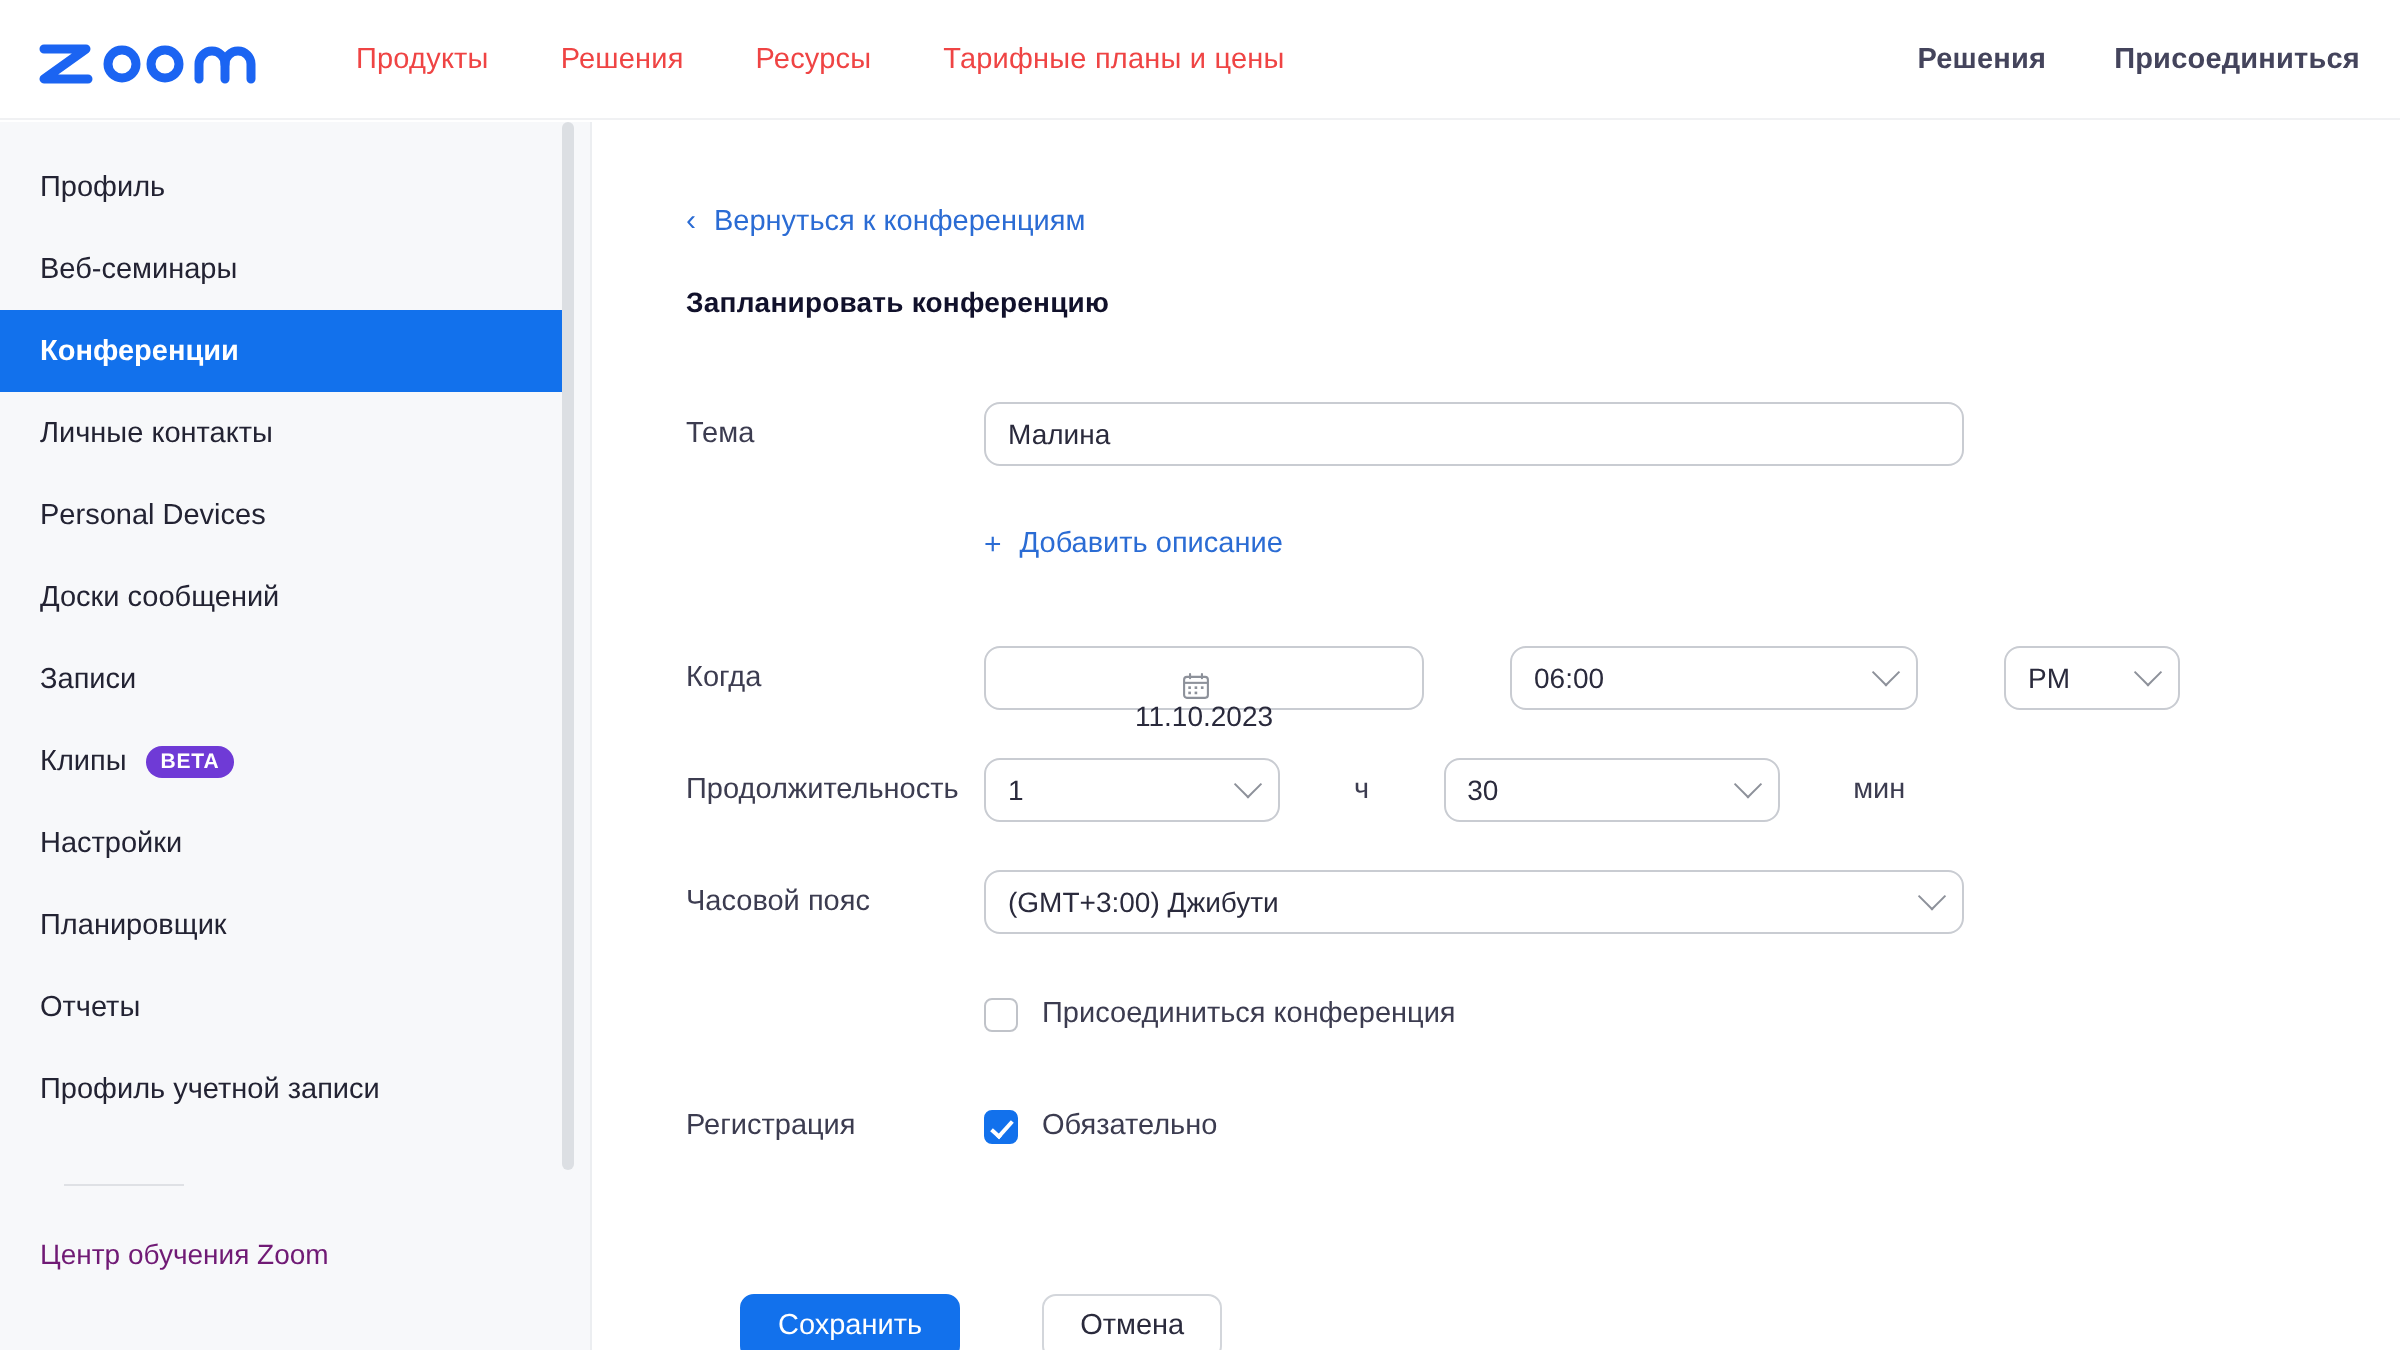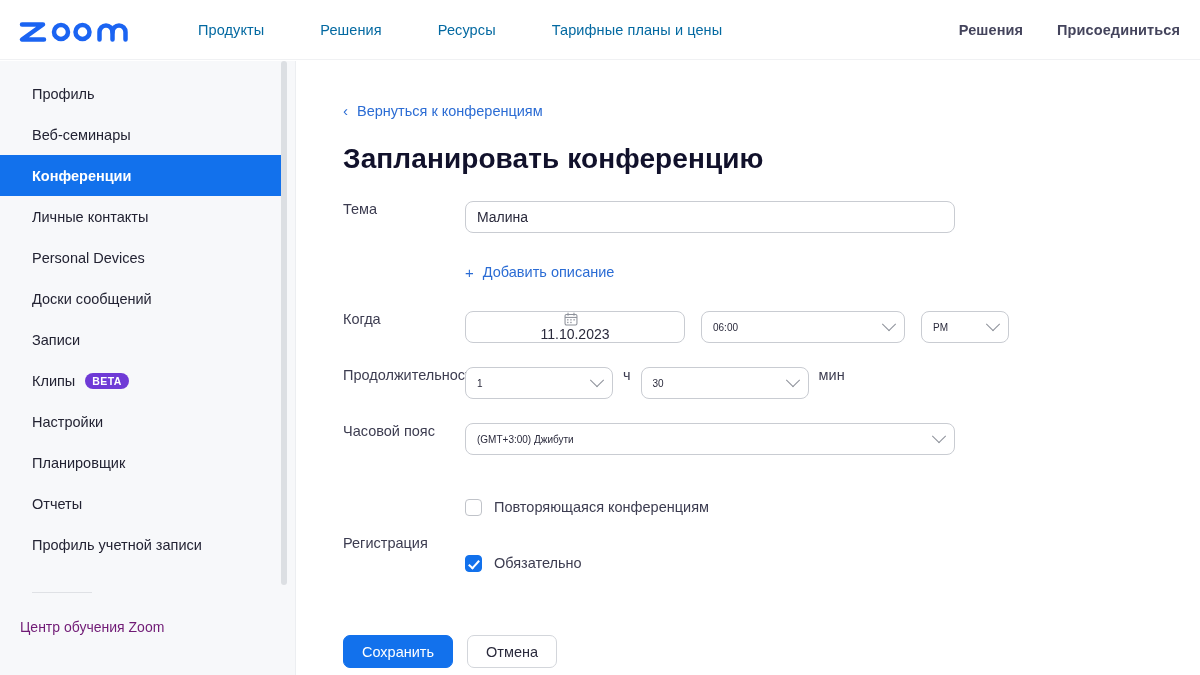--- a/index.html
+++ b/index.html
@@ -23,47 +23,46 @@
   .logo {
     margin-left: 18px;
     width: 120px; height: 30px;
     display: flex; align-items: center;
   }
   .logo svg { display: block; }
 
   .nav-main { display: flex; align-items: center; margin-left: 40px; }
   .nav-link {
     font-size: 14.5px;
-    color: #0369a1;
+    color: #ef4444;
     margin-right: 36px;
     cursor: pointer;
     white-space: nowrap;
     letter-spacing: .1px;
-    margin-left: 20px;
   }
   .nav-right { position: absolute; right: 20px; display: flex; align-items: center; }
   .nav-right .nav-link {
     color: #44445c;
     font-weight: bold;
     margin-right: 0;
     margin-left: 34px;
   }
 
   
   .sidebar {
     position: absolute; top: 61px; left: 0;
     width: 296px; height: 614px;
     background: #f7f8fa;
     border-right: 1px solid #eceef1;
     overflow: hidden;
   }
   .side-item {
     height: 41px;
     display: flex; align-items: center;
-    padding-left: 32px;
+    padding-left: 20px;
     font-size: 14.5px;
     color: #232333;
     cursor: pointer;
     white-space: nowrap;
   }
   .side-item.active {
     background: #1271ec;
     color: #ffffff;
     font-weight: bold;
     width: 291px;
@@ -115,51 +114,51 @@
     display: flex; align-items: center; cursor: pointer;
   }
   .back-chevron {
     display: inline-block;
     margin-right: 9px;
     font-size: 15px;
     line-height: 14px;
   }
   .page-title {
     position: absolute; top: 82px; left: 46px;
-    font-size: 28px; font-weight: bold; color: #11112b;
+    font-size: 14px; font-weight: bold; color: #11112b;
     letter-spacing: .1px;
   }
 
   .form { position: absolute; top: 140px; left: 0; width: 903px; }
-  .row { display: flex; position: relative; }
+  .row { display: flex; align-items: center; position: relative; gap: 27px; }
   .row-label {
     width: 168px;
     padding-left: 46px;
     font-size: 14.5px;
     color: #3c3c50;
     white-space: nowrap;
   }
 
   .field {
     border: 1px solid #c9ccd2;
     border-radius: 8px;
     height: 32px;
     background: #ffffff;
     font-size: 14px;
     color: #2a2a3c;
     display: flex; align-items: center;
-    padding: 0 11px;
+    padding: 12px 11px;
     cursor: text;
   }
   .select {
     border: 1px solid #c9ccd2;
     border-radius: 8px;
     height: 32px;
     background: #ffffff;
-    font-size: 10px;
+    font-size: 14px;
     color: #2a2a3c;
     display: flex; align-items: center;
     justify-content: space-between;
     padding: 0 10px 0 11px;
     cursor: pointer;
   }
   .chev {
     width: 10px; height: 10px;
     border-right: 1.4px solid #8d919a;
     border-bottom: 1.4px solid #8d919a;
@@ -366,21 +365,21 @@
       <div class="select" style="width:490px;">
         <span>(GMT+3:00) Джибути</span>
         <span class="chev"></span>
       </div>
     </div>
 
     <div class="row" style="height:56px;">
       <div class="row-label"></div>
       <div class="checkrow">
         <div class="checkbox"></div>
-        <span class="check-label">Повторяющаяся конференциям</span>
+        <span class="check-label">Присоединиться конференция</span>
       </div>
     </div>
 
     <div class="row" style="height:56px;">
       <div class="row-label">Регистрация</div>
       <div class="checkrow">
         <div class="checkbox checked"></div>
         <span class="check-label">Обязательно</span>
       </div>
     </div>

